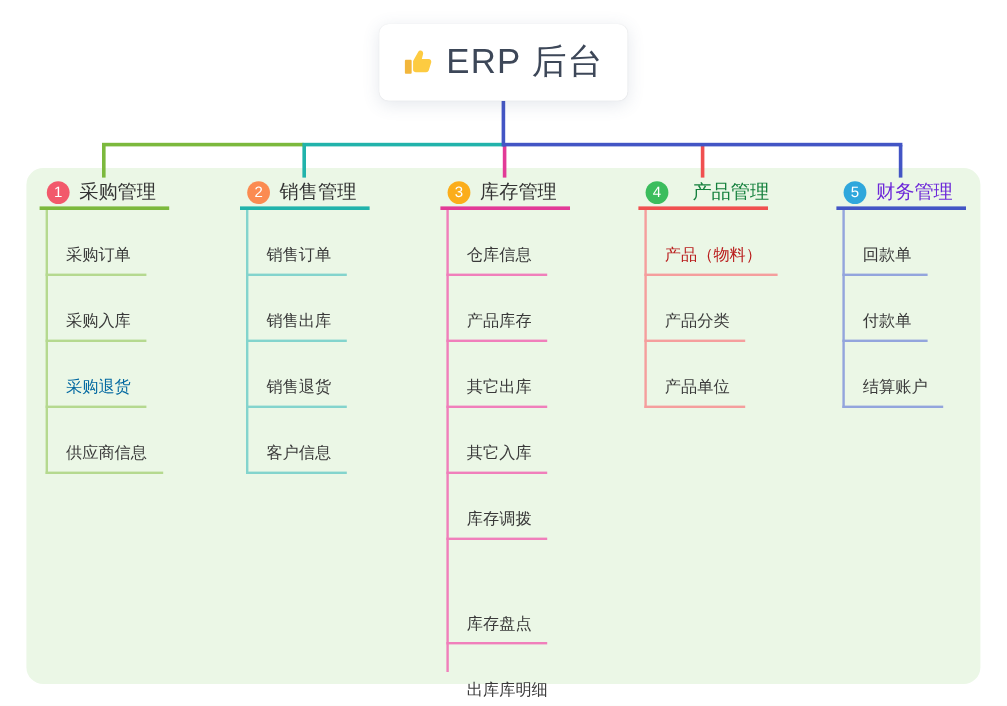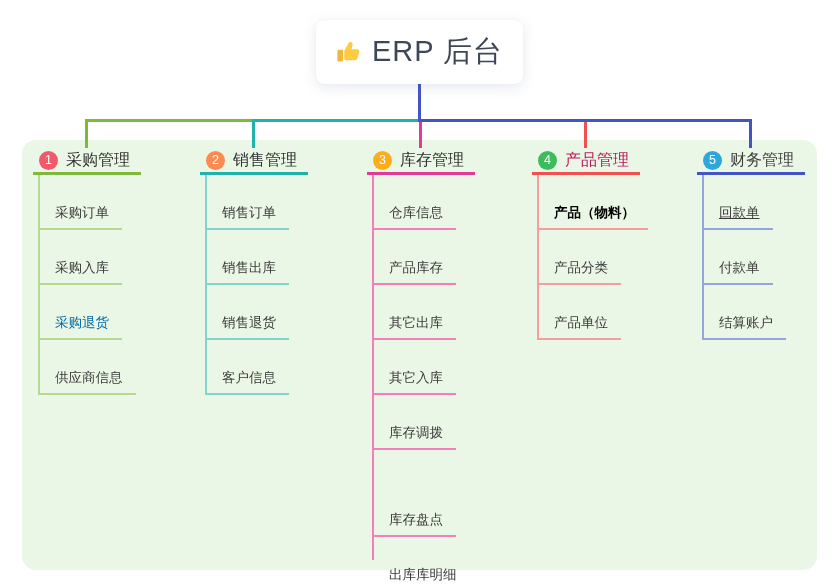--- a/index.html
+++ b/index.html
@@ -137,44 +137,44 @@
             <div class="child-label" style="color: rgb(58, 58, 58);">库存盘点</div>
           </div>
           <div class="child" style="border-bottom-color: rgb(240, 127, 187);">
             <div class="child-label" style="color: rgb(58, 58, 58);">出库库明细</div>
           </div>
         </div>
       </div>
       <div class="branch" style="left: 532px;">
         <div class="branch-header" style="border-bottom-color: rgb(240, 80, 80);">
           <div class="badge" style="background: rgb(59, 189, 93);">4</div>
-          <div class="branch-label" style="color: #be185d;">产品管理</div>
+          <div class="branch-label" style="color: #15803d; margin-left: 12px;">产品管理</div>
         </div>
         <div class="children">
           <div class="spine" style="background: rgb(245, 158, 157); height: 165px;"></div>
           <div class="child" style="border-bottom-color: rgb(245, 158, 157);">
-            <div class="child-label" style="color: #000000; font-weight: bold;">产品（物料）</div>
+            <div class="child-label" style="color: #b91c1c;">产品（物料）</div>
           </div>
           <div class="child" style="border-bottom-color: rgb(245, 158, 157);">
             <div class="child-label" style="color: rgb(58, 58, 58);">产品分类</div>
           </div>
           <div class="child" style="border-bottom-color: rgb(245, 158, 157);">
             <div class="child-label" style="color: rgb(58, 58, 58);">产品单位</div>
           </div>
         </div>
       </div>
       <div class="branch" style="left: 697px;">
         <div class="branch-header" style="border-bottom-color: rgb(67, 85, 197);">
           <div class="badge" style="background: rgb(47, 167, 220);">5</div>
-          <div class="branch-label" style="color: #404040;">财务管理</div>
+          <div class="branch-label" style="color: #6d28d9;">财务管理</div>
         </div>
         <div class="children">
           <div class="spine" style="background: rgb(147, 165, 221); height: 165px;"></div>
           <div class="child" style="border-bottom-color: rgb(147, 165, 221);">
-            <div class="child-label" style="color: rgb(58, 58, 58); text-decoration: underline;">回款单</div>
+            <div class="child-label" style="color: rgb(58, 58, 58);">回款单</div>
           </div>
           <div class="child" style="border-bottom-color: rgb(147, 165, 221);">
             <div class="child-label" style="color: rgb(58, 58, 58);">付款单</div>
           </div>
           <div class="child" style="border-bottom-color: rgb(147, 165, 221);">
             <div class="child-label" style="color: rgb(58, 58, 58);">结算账户</div>
           </div>
         </div>
       </div>
     </div>

